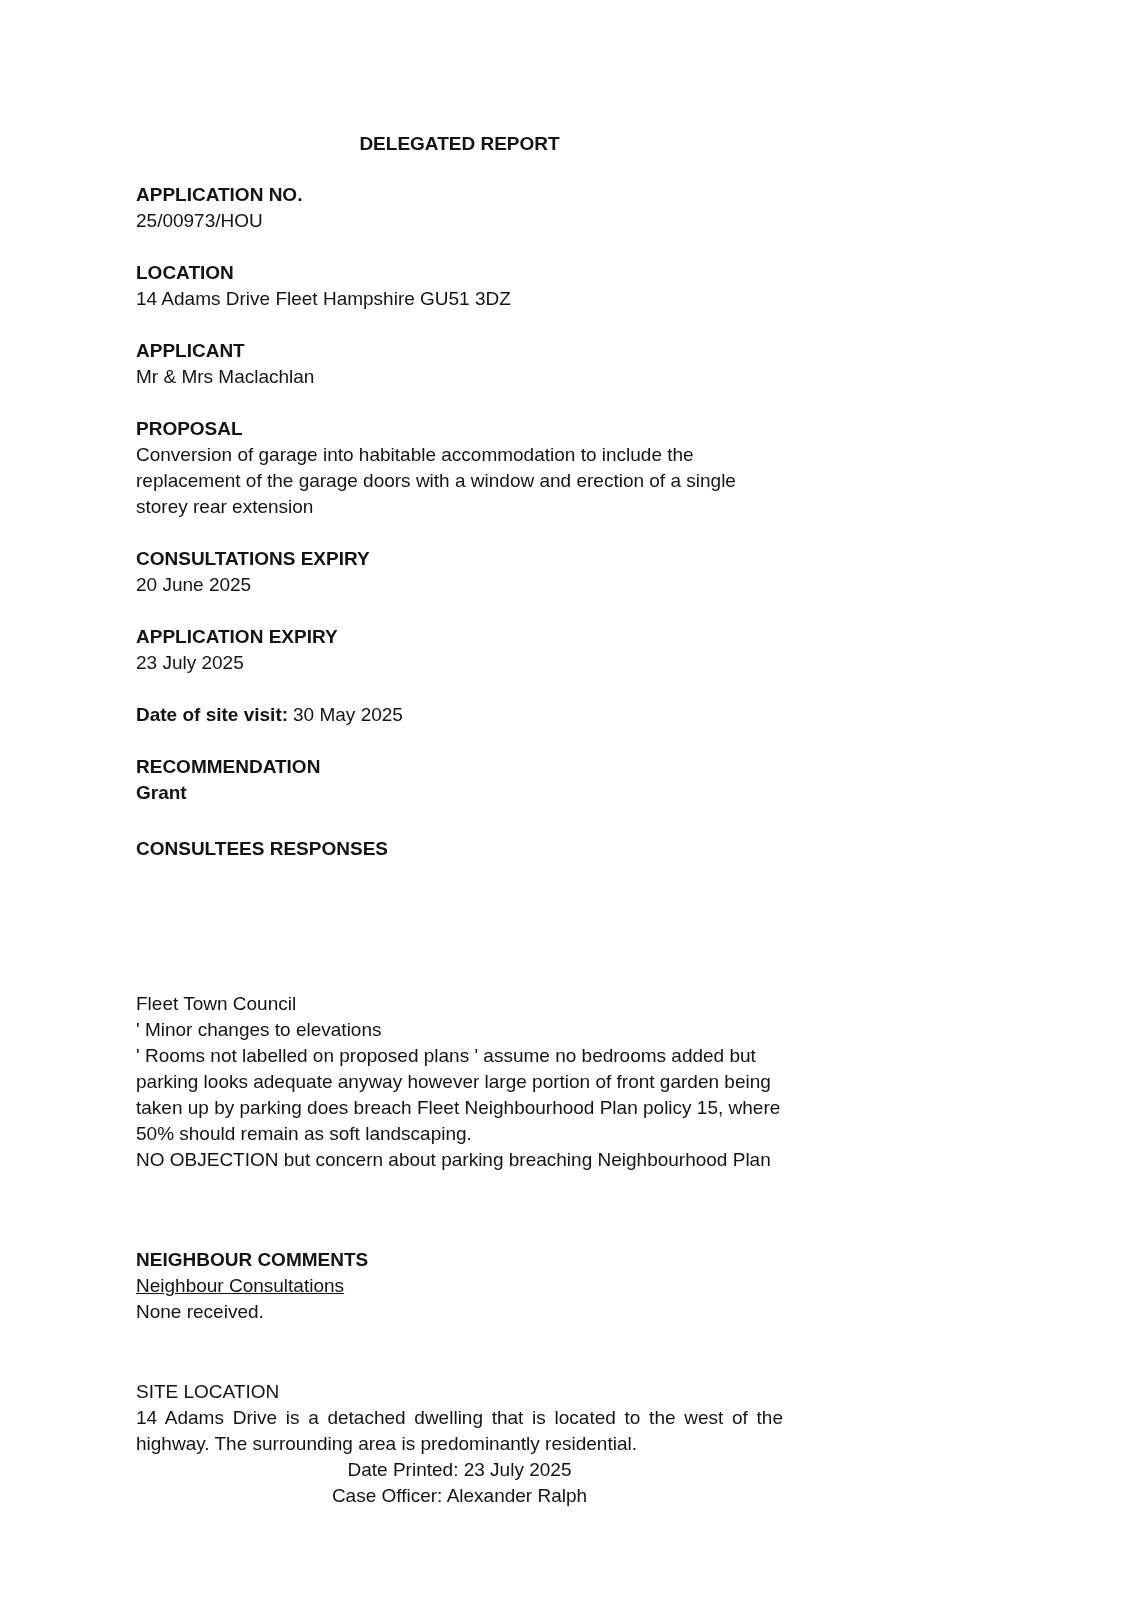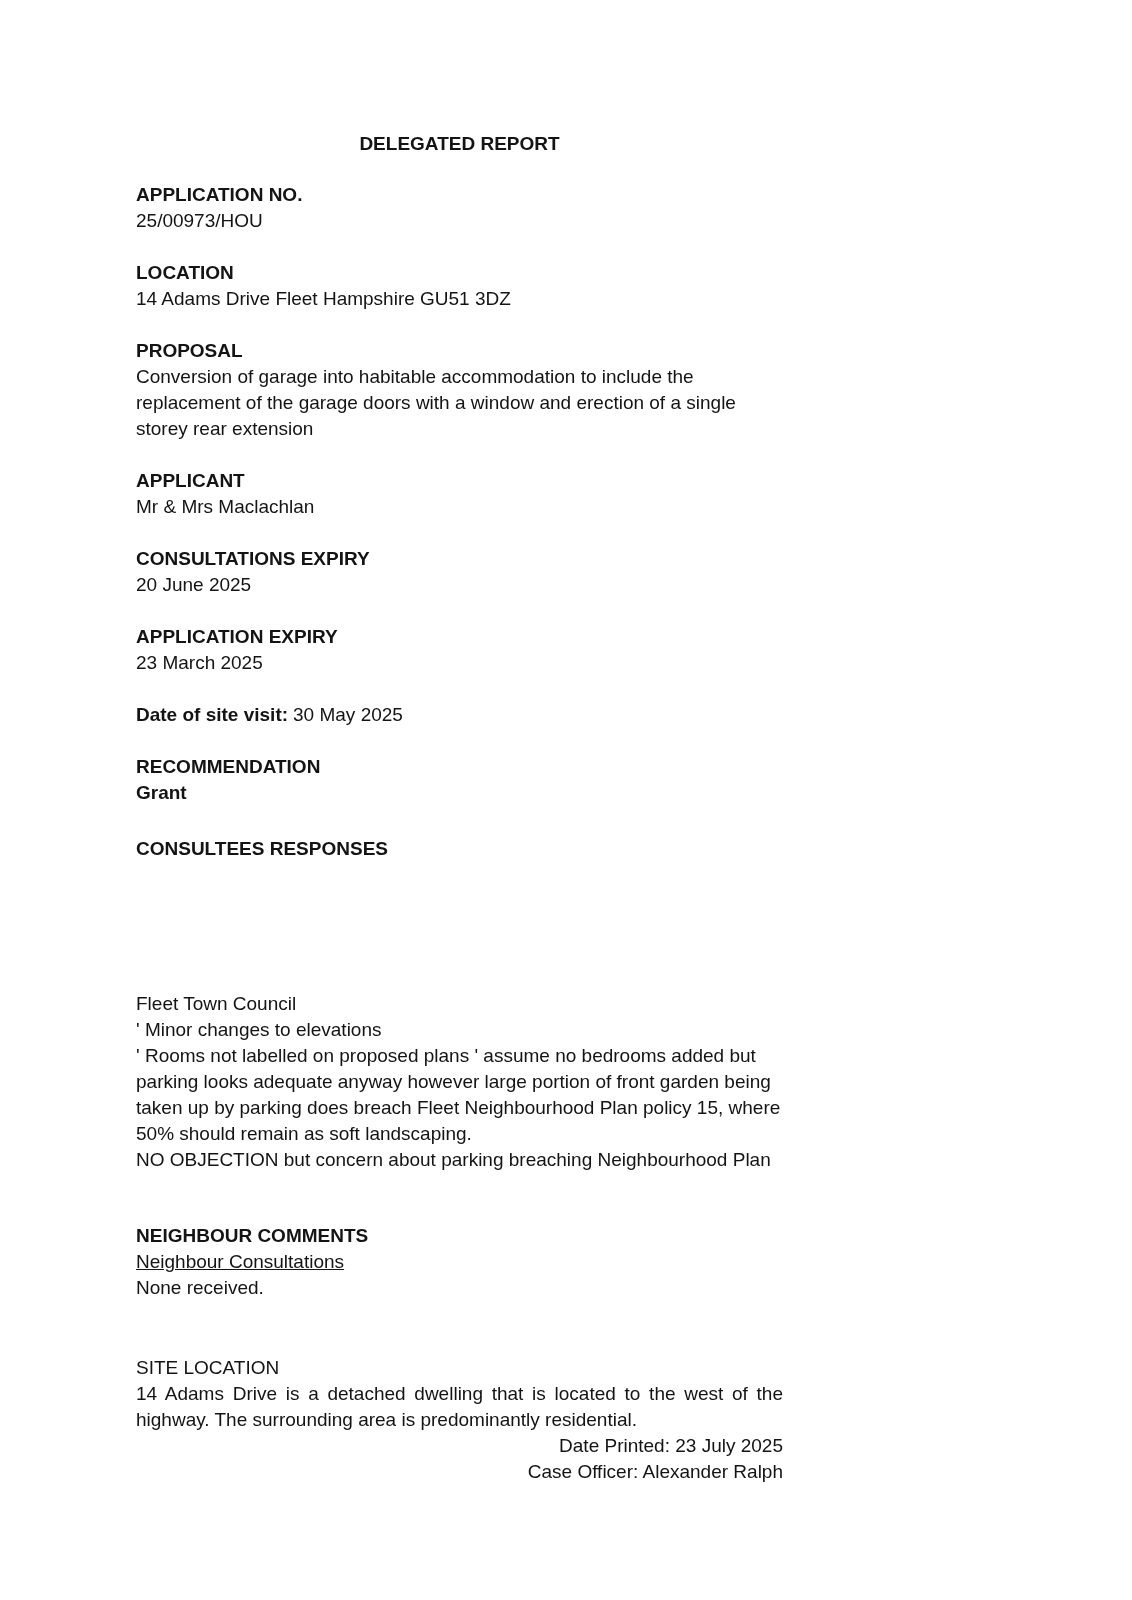--- a/index.html
+++ b/index.html
@@ -41,72 +41,72 @@
   }
   .inline-value {
     margin-left: 5px;
   }
   .consultees-heading {
     font-weight: bold;
     margin-bottom: 129px;
     margin-top: 30px;
   }
   .consultees-body {
-    margin-bottom: 50px;
+    margin-bottom: 74px;
   }
   .underlined {
     text-decoration: underline;
   }
   .neighbour-section {
     margin-bottom: 54px;
   }
   .justified {
     text-align: justify;
   }
   .site-location-section {
   }
   .footer {
-    text-align: right;
+    text-align: center;
   }
 </style>
 </head>
 <body>
 
 <div class="page">
 
   <div class="doc-title">DELEGATED REPORT</div>
 
   <div class="section">
     <div class="label">APPLICATION NO.</div>
     <div>25/00973/HOU</div>
   </div>
 
   <div class="section">
     <div class="label">LOCATION</div>
     <div>14 Adams Drive Fleet Hampshire GU51 3DZ</div>
   </div>
 
   <div class="section">
-    <div class="label">PROPOSAL</div>
-    <div>Conversion of garage into habitable accommodation to include the replacement of the garage doors with a window and erection of a single storey rear extension</div>
+    <div class="label">APPLICANT</div>
+    <div>Mr &amp; Mrs Maclachlan</div>
   </div>
 
   <div class="section">
-    <div class="label">APPLICANT</div>
-    <div>Mr &amp; Mrs Maclachlan</div>
+    <div class="label">PROPOSAL</div>
+    <div>Conversion of garage into habitable accommodation to include the replacement of the garage doors with a window and erection of a single storey rear extension</div>
   </div>
 
   <div class="section">
     <div class="label">CONSULTATIONS EXPIRY</div>
     <div>20 June 2025</div>
   </div>
 
   <div class="section">
     <div class="label">APPLICATION EXPIRY</div>
-    <div>23 March 2025</div>
+    <div>23 July 2025</div>
   </div>
 
   <div class="section">
     <span class="label">Date of site visit:</span><span class="inline-value">30 May 2025</span>
   </div>
 
   <div class="section">
     <div class="label">RECOMMENDATION</div>
     <div class="bold">Grant</div>
   </div>

